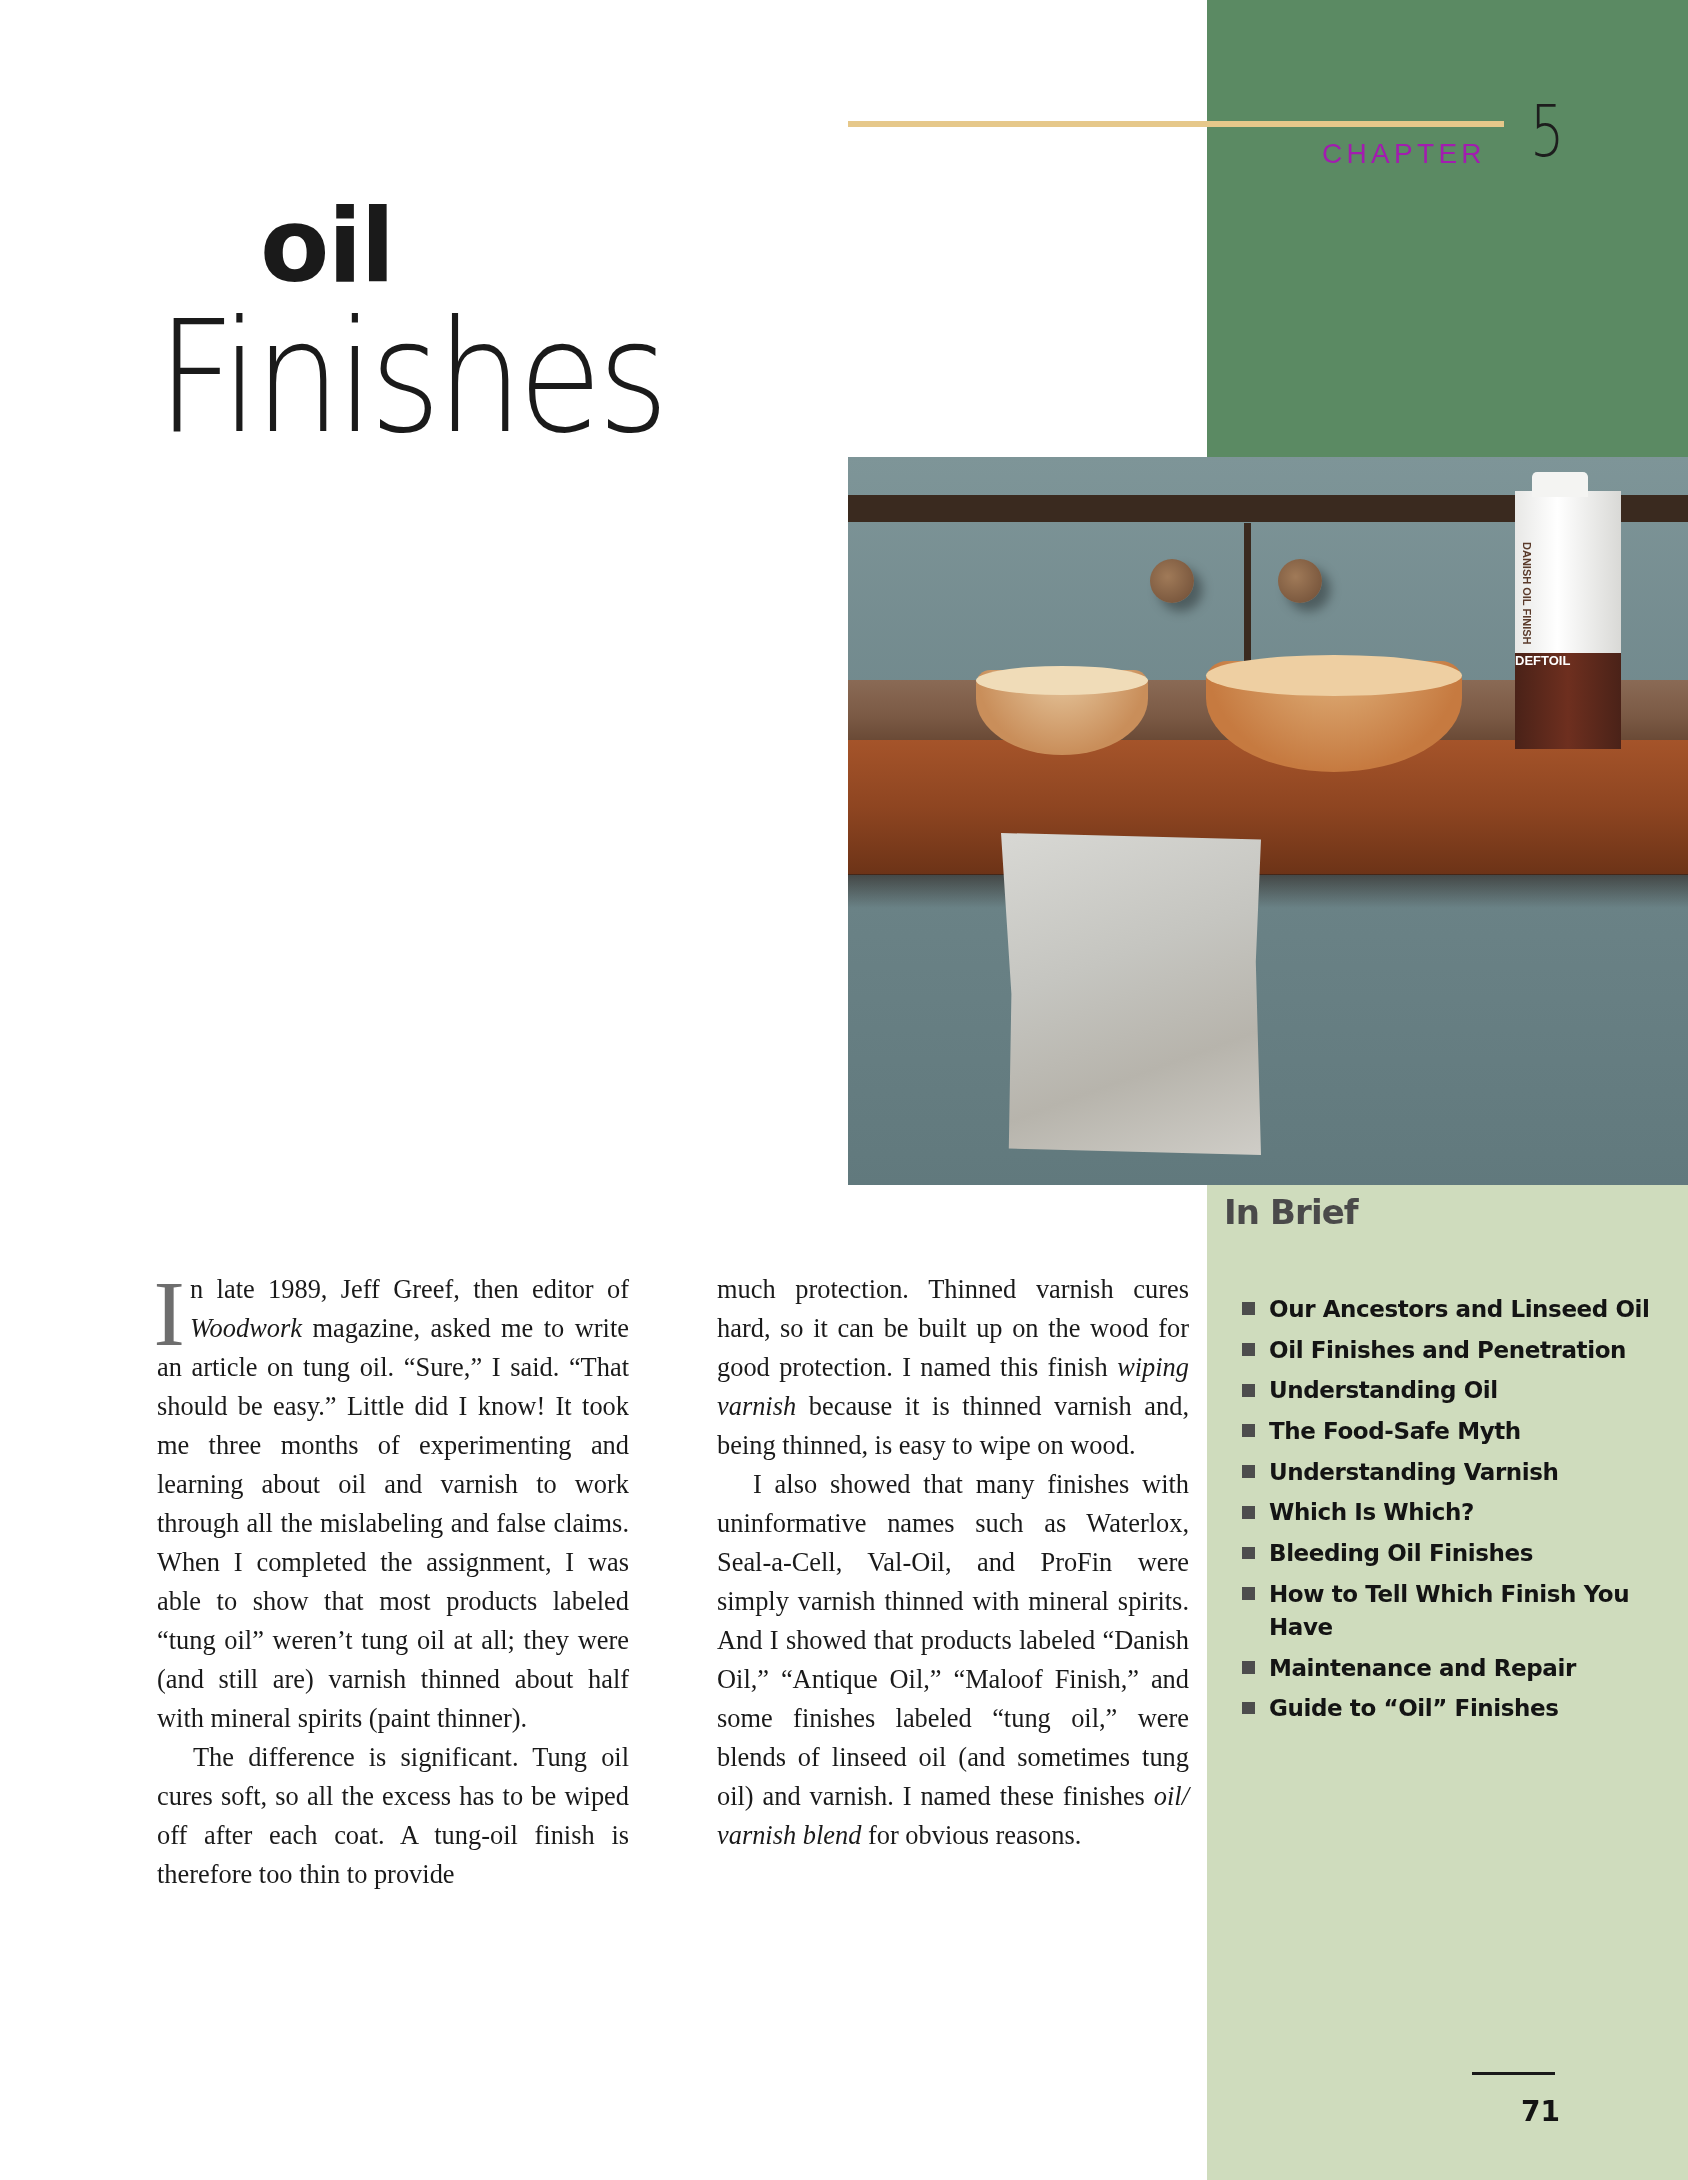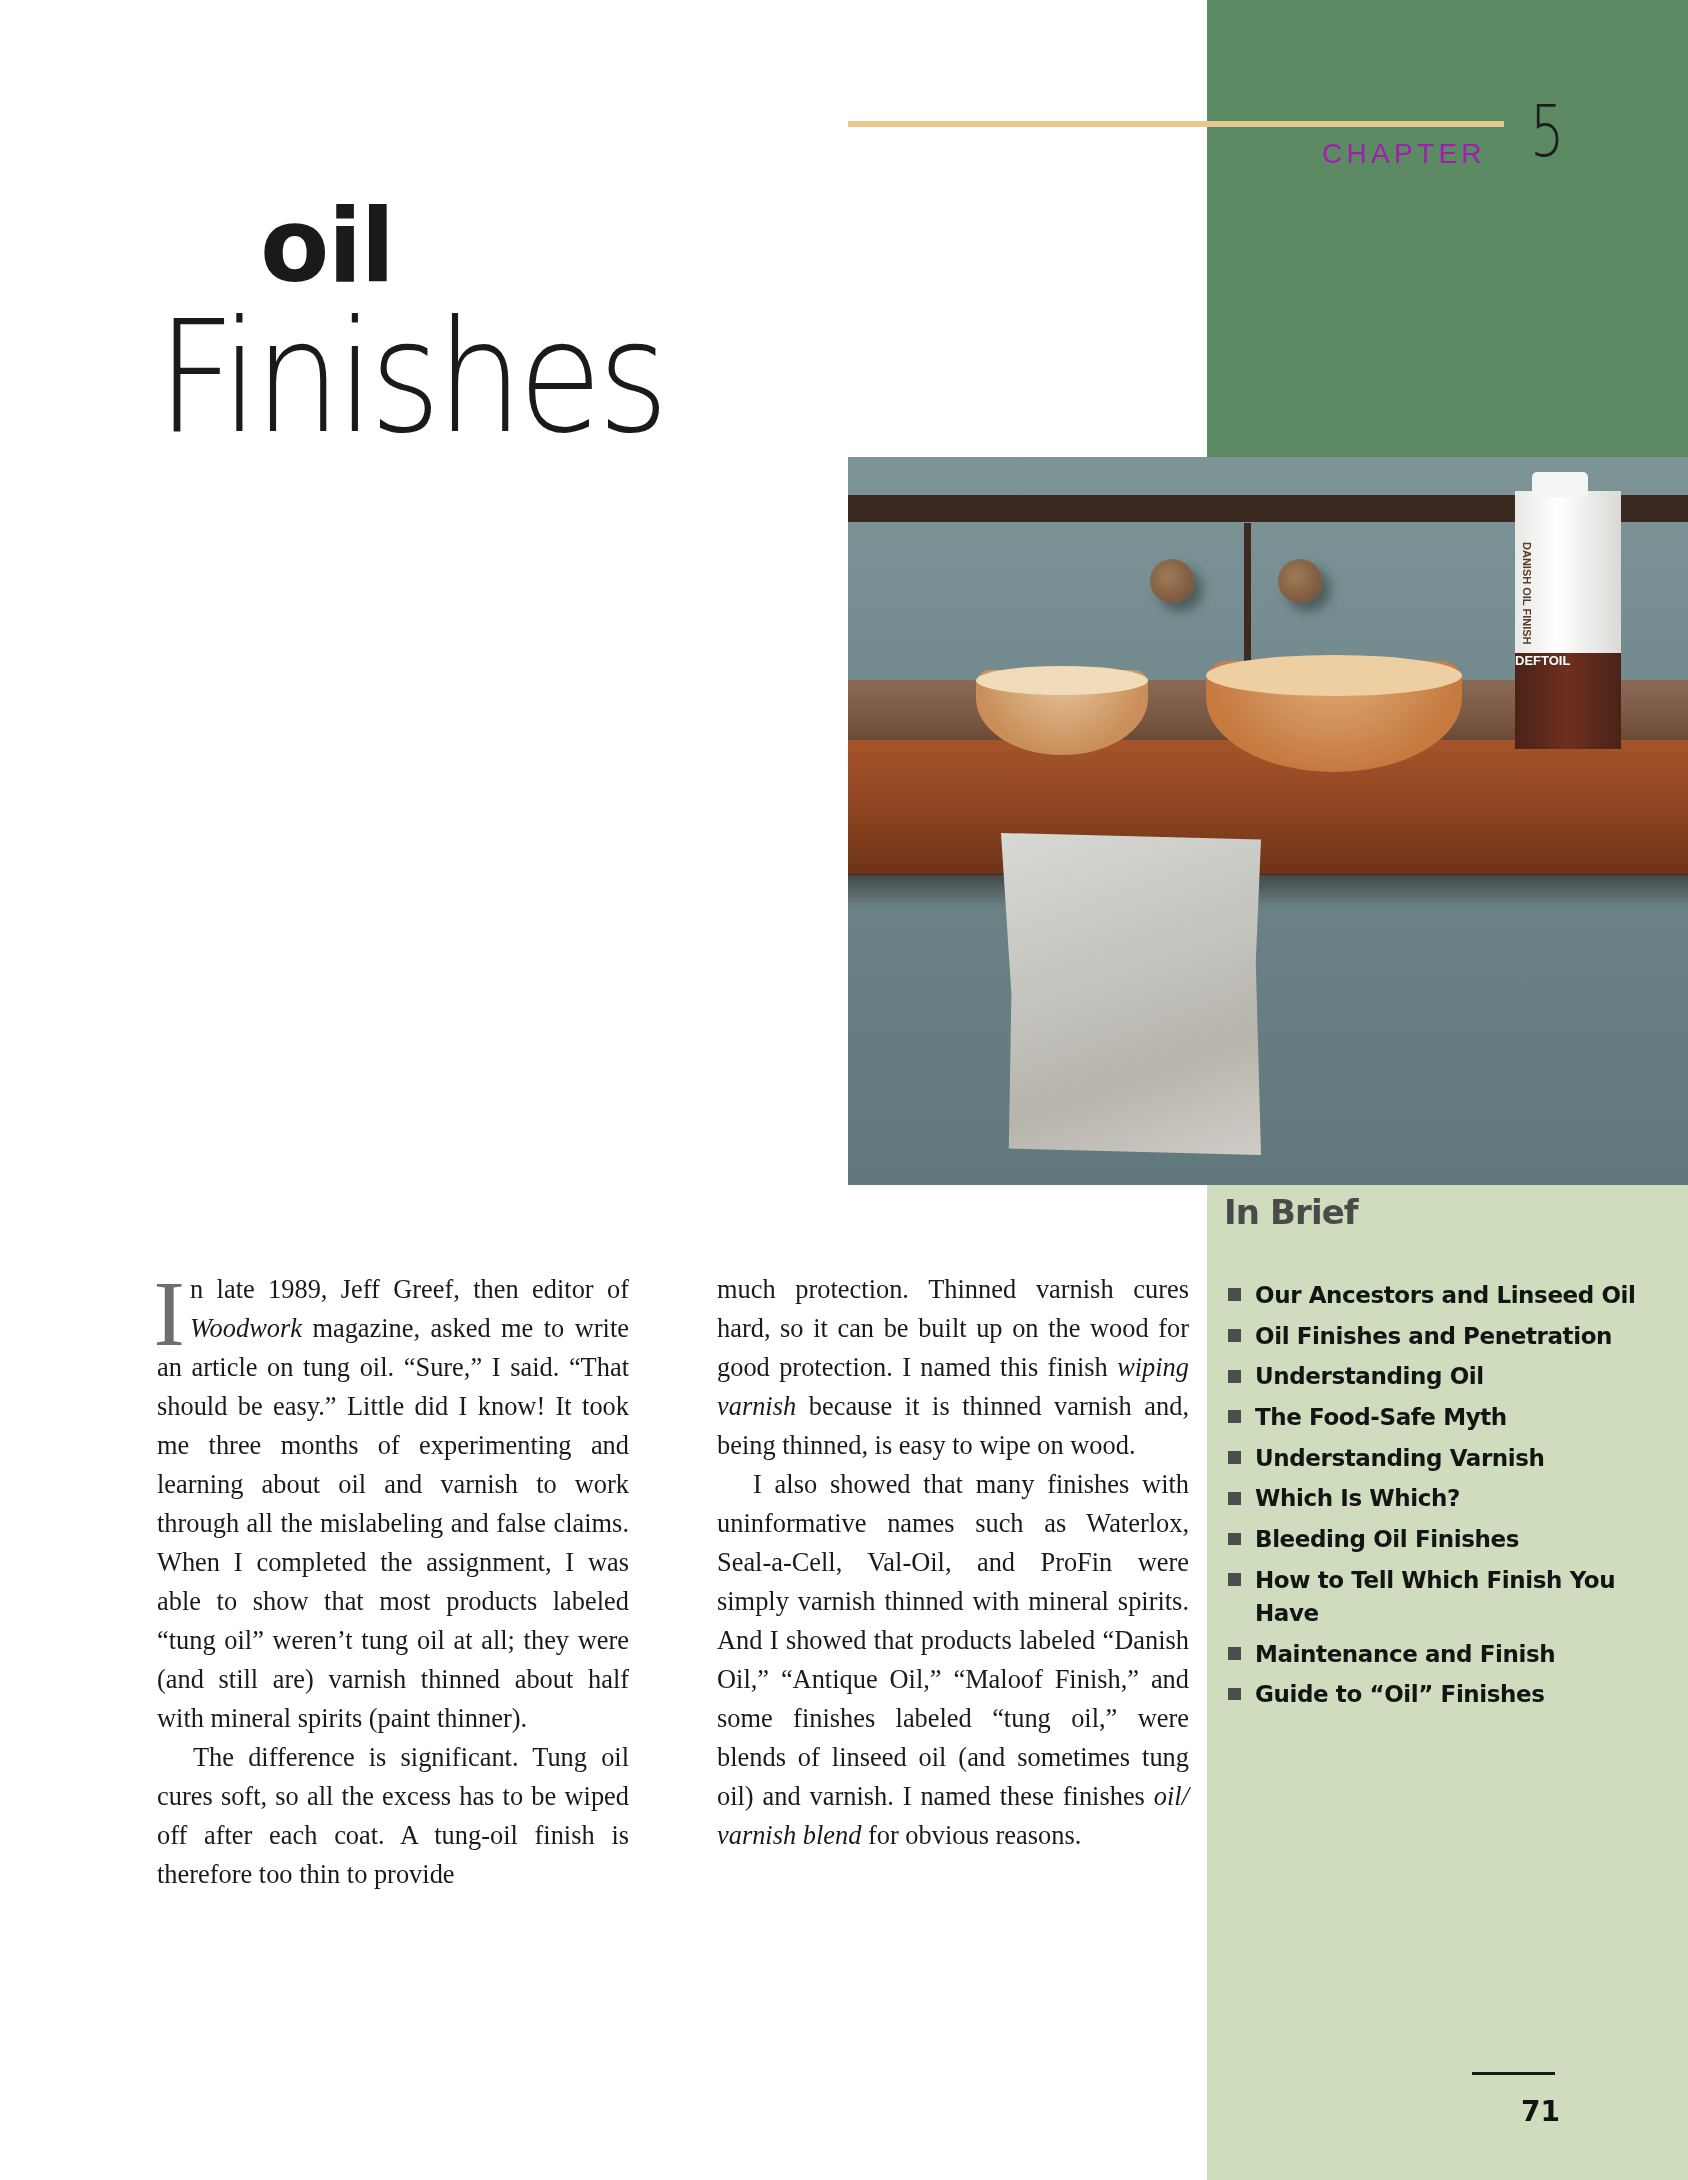--- a/index.html
+++ b/index.html
@@ -42,21 +42,21 @@
   
   .col { position: absolute; top: 1270px; width: 472px; font-family: "Liberation Serif", serif; font-size: 26.4px; line-height: 39px; color: #1a1a1a; text-align: justify; }
   .col1 { left: 157px; }
   .col2 { left: 670px; margin-left: 47px; }
   .col p { margin: 0; }
   .col p.indent { text-indent: 36px; }
   .dropcap { float: left; font-family: "Liberation Serif", serif; font-size: 94px; line-height: 68px; color: #6e6e6e; margin: 8.5px 5.1px 0 -3.4px; padding-top: 0; }
 
   
   .brief-title { position: absolute; left: 1224px; top: 1192px; font-family: "DejaVu Sans", sans-serif; font-size: 34px; font-weight: 700; color: #4a4a4a; letter-spacing: -0.9px; }
-  .brief-list { position: absolute; left: 1224px; top: 1275px; width: 443px; margin: 4px; padding: 0; list-style: none; font-family: "DejaVu Sans", sans-serif; font-size: 23px; font-weight: 700; line-height: 33px; color: #141414; letter-spacing: -0.4px; }
+  .brief-list { position: absolute; left: 1224px; top: 1275px; width: 443px; margin: 18px; padding: 0; list-style: none; font-family: "DejaVu Sans", sans-serif; font-size: 23px; font-weight: 700; line-height: 33px; color: #141414; letter-spacing: -0.4px; }
   .brief-list li { position: relative; padding-left: 27px; margin-bottom: 7.7px; }
   .brief-list .bullet { position: absolute; left: 0; top: 9.4px; width: 12.8px; height: 12.8px; background: #4d4d4d; }
 
   
   .folio-rule { position: absolute; left: 1472px; top: 2072px; width: 83px; height: 2.6px; background: #1a1a1a; }
   .folio { position: absolute; left: 1521px; top: 2095px; font-family: "DejaVu Sans", sans-serif; font-size: 28px; font-weight: 700; color: #141414; text-align: center; }
 </style>
 </head>
 <body>
 
@@ -109,20 +109,20 @@
   <ul class="brief-list">
     <li><span class="bullet"></span><span>Our Ancestors and Linseed Oil</span></li>
     <li><span class="bullet"></span></li>
     <li><span class="bullet"></span><span>Oil Finishes and Penetration</span></li>
     <li><span class="bullet"></span><span>Understanding Oil</span></li>
     <li><span class="bullet"></span><span>The Food-Safe Myth</span></li>
     <li><span class="bullet"></span><span>Understanding Varnish</span></li>
     <li><span class="bullet"></span><span>Which Is Which?</span></li>
     <li><span class="bullet"></span><span>Bleeding Oil Finishes</span></li>
     <li><span class="bullet"></span><span>How to Tell Which Finish You Have</span></li>
-    <li><span class="bullet"></span><span>Maintenance and Finish</span></li>
+    <li><span class="bullet"></span><span>Maintenance and Repair</span></li>
     <li><span class="bullet"></span><span>Guide to “Oil” Finishes</span></li>
   </ul>
 
   <div class="folio-rule"></div>
   <div class="folio">71</div>
 </div>
 
 
 </body></html>

